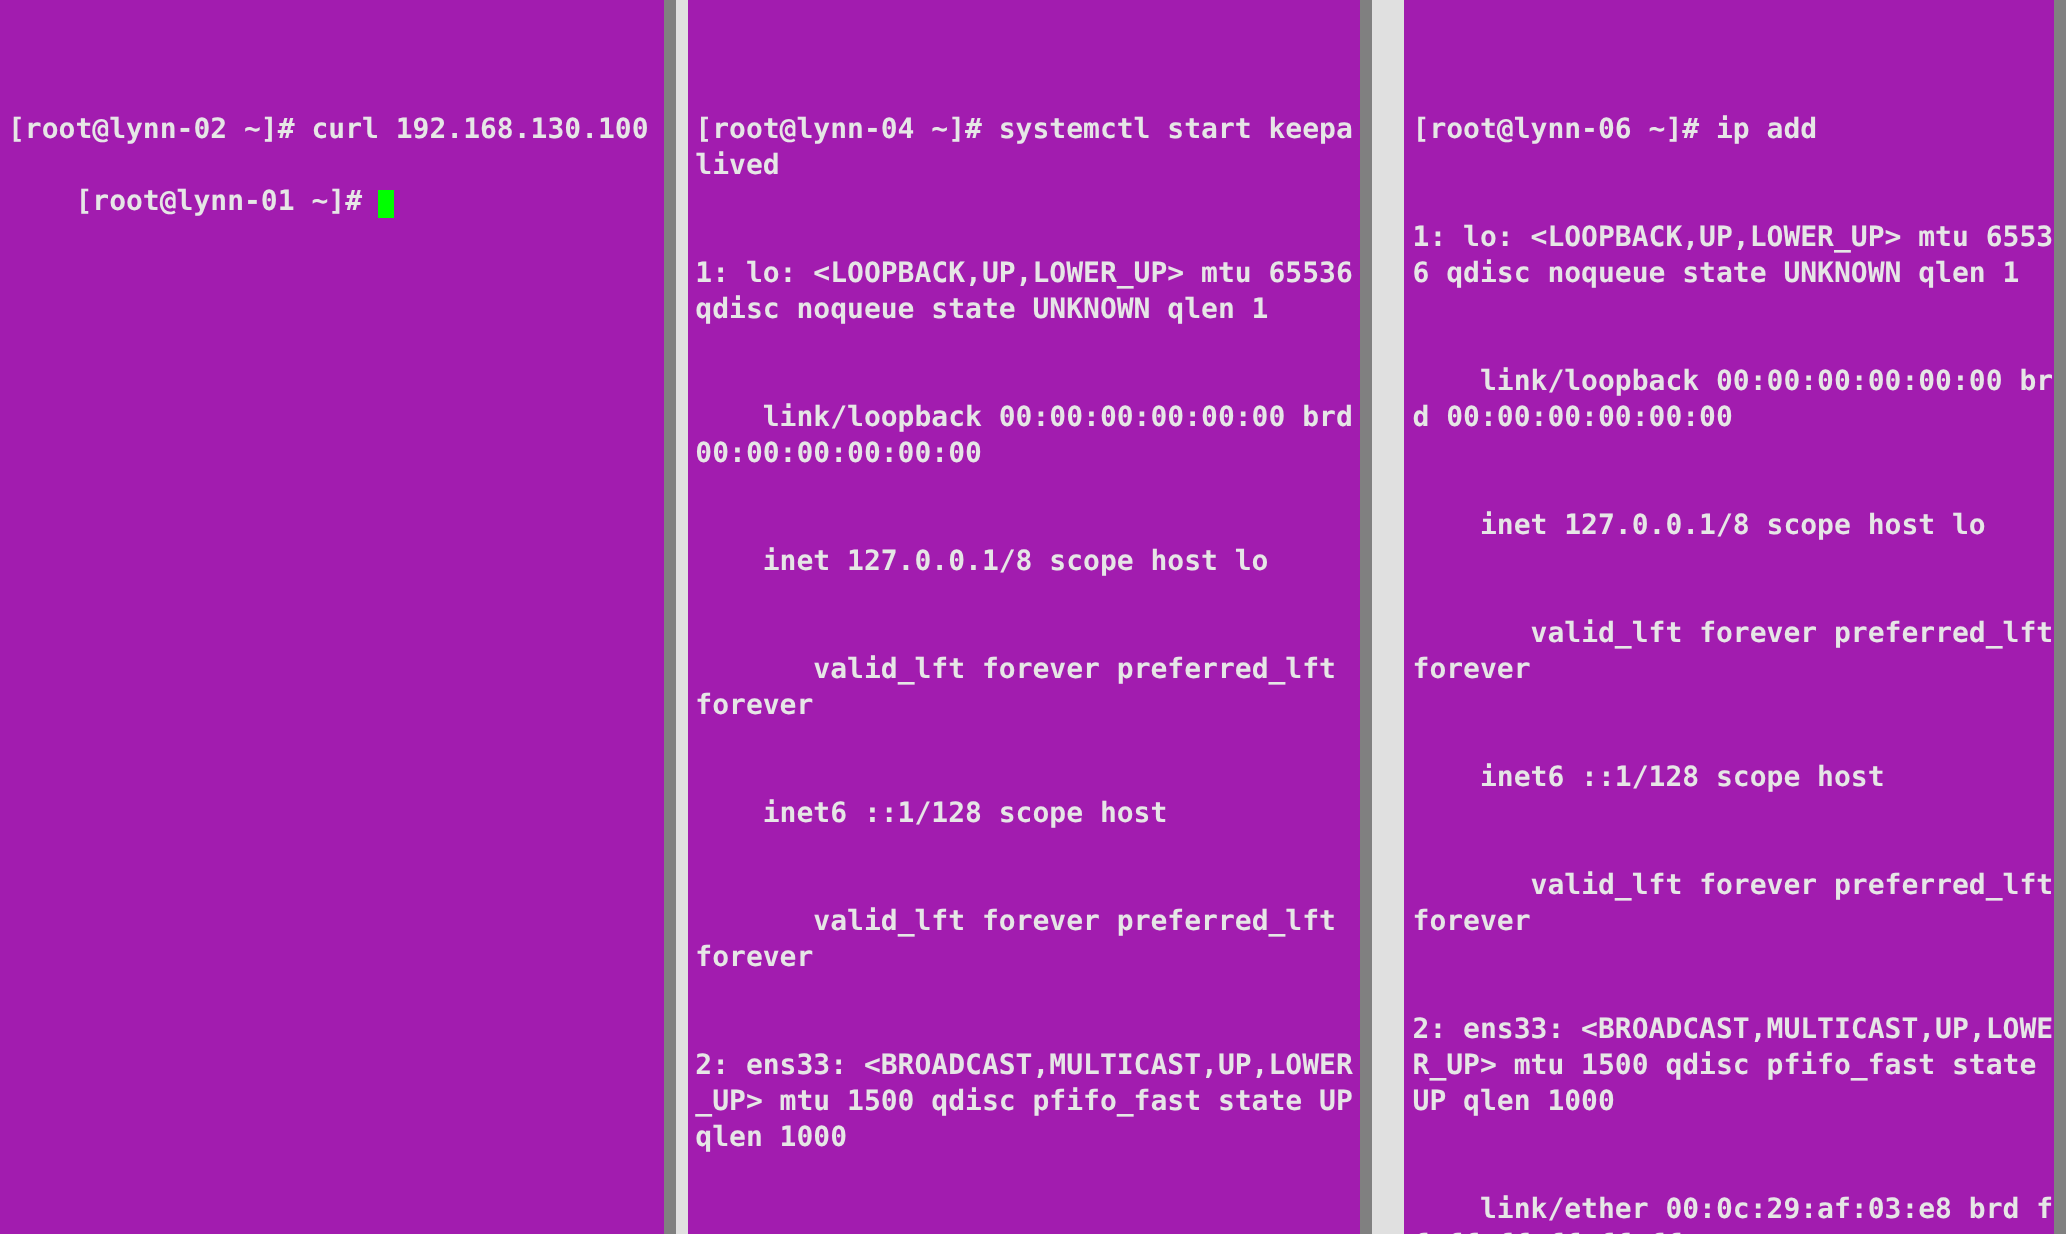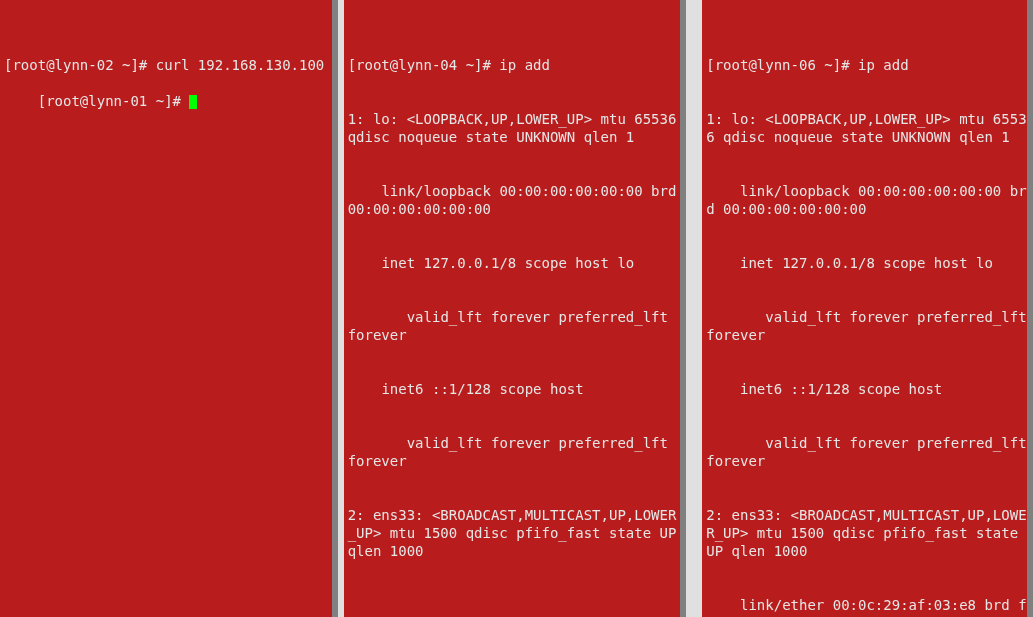--- a/index.html
+++ b/index.html
@@ -11,27 +11,28 @@
     line-height: 18px;
   }
   .pane-container {
     display: flex;
     width: 1033px;
     height: 617px;
     box-sizing: border-box;
   }
   .pane {
     position: relative;
-    background: #b91c1c;
+    background: #a21caf;
     color: #e6e6e6;
     overflow: hidden;
     padding: 2px 4px 2px 4px;
     box-sizing: border-box;
     white-space: pre-wrap;
     word-break: break-all;
+    font-weight: bold;
   }
   .pane-left   { width: 341px; }
   .pane-mid    { width: 346px; margin-left: 6px; }
   .pane-right  { width: 334px; margin-left: 16px; }
   .scrollbar {
     position: absolute;
     right: 0;
     top: 0;
     bottom: 0;
     width: 6px;
@@ -71,21 +72,21 @@
     <span class="term-line">[root@lynn-02 ~]# curl 192.168.130.100</span>
     <span>[root@lynn-01 ~]# </span><span class="cursor-green"></span>
   </div>
 
   <div class="pane pane-mid">
     <div class="scrollbar">
       <div class="arrow" style="top:0"></div>
       <div class="thumb" style="top:10px;height:597px"></div>
       <div class="arrow" style="bottom:0"></div>
     </div>
-    <span class="term-line">[root@lynn-04 ~]# ip add</span>
+    <span class="term-line">[root@lynn-04 ~]# systemctl start keepalived</span>
     <span class="term-line">1: lo: &lt;LOOPBACK,UP,LOWER_UP&gt; mtu 65536 qdisc noqueue state UNKNOWN qlen 1</span>
     <span class="term-line">    link/loopback 00:00:00:00:00:00 brd 00:00:00:00:00:00</span>
     <span class="term-line">    inet 127.0.0.1/8 scope host lo</span>
     <span class="term-line">       valid_lft forever preferred_lft forever</span>
     <span class="term-line">    inet6 ::1/128 scope host</span>
     <span class="term-line">       valid_lft forever preferred_lft forever</span>
     <span class="term-line">2: ens33: &lt;BROADCAST,MULTICAST,UP,LOWER_UP&gt; mtu 1500 qdisc pfifo_fast state UP qlen 1000</span>
     
     
     

